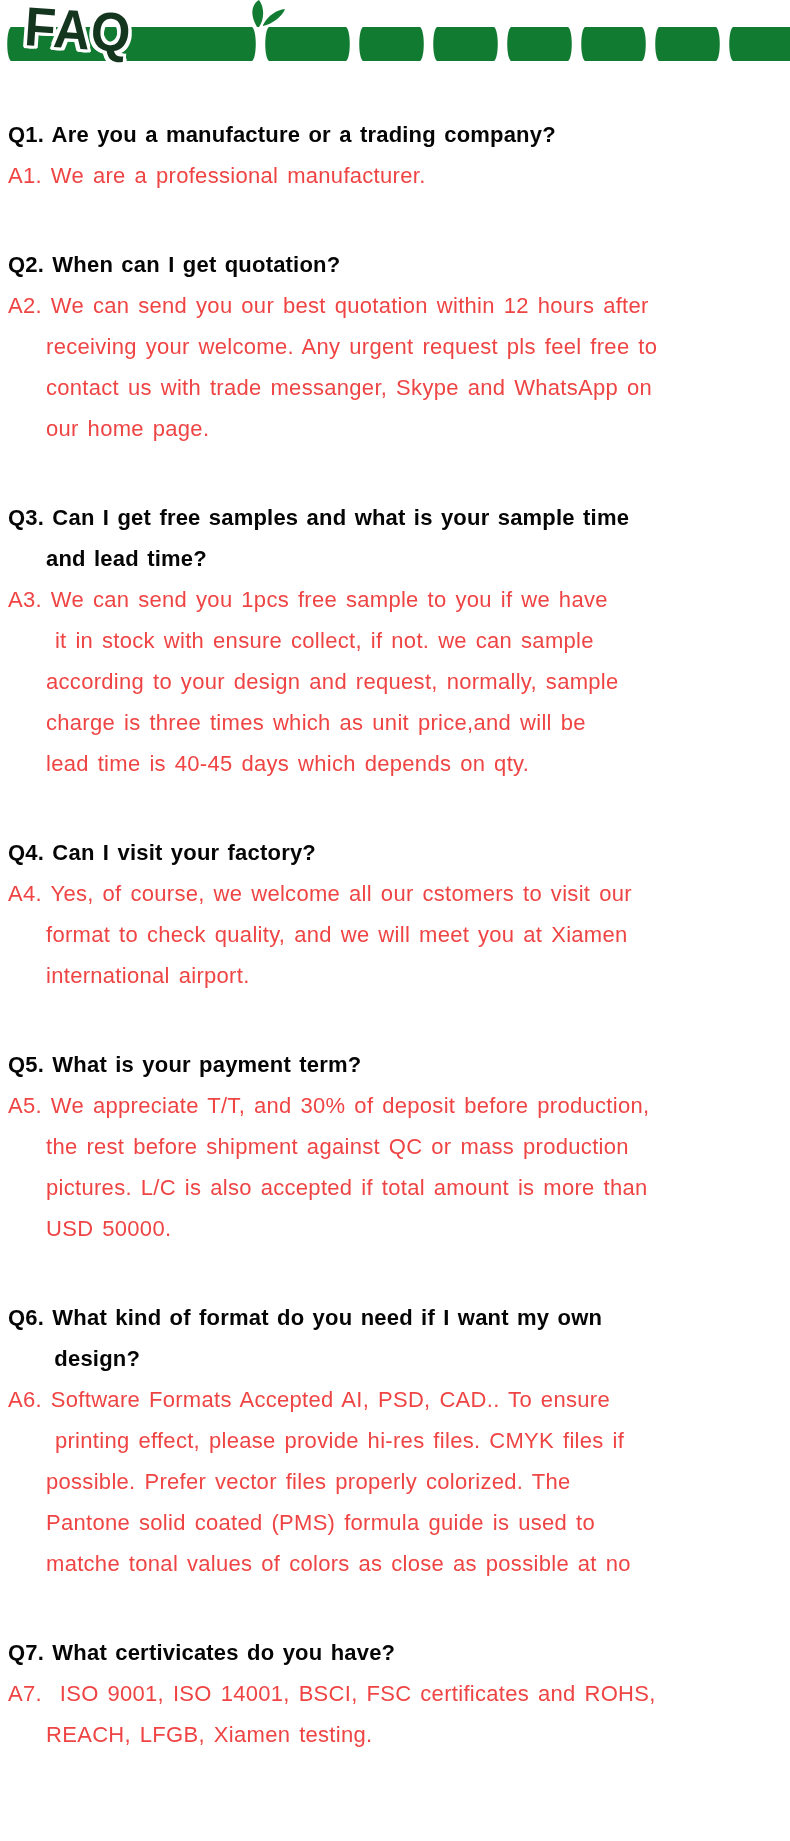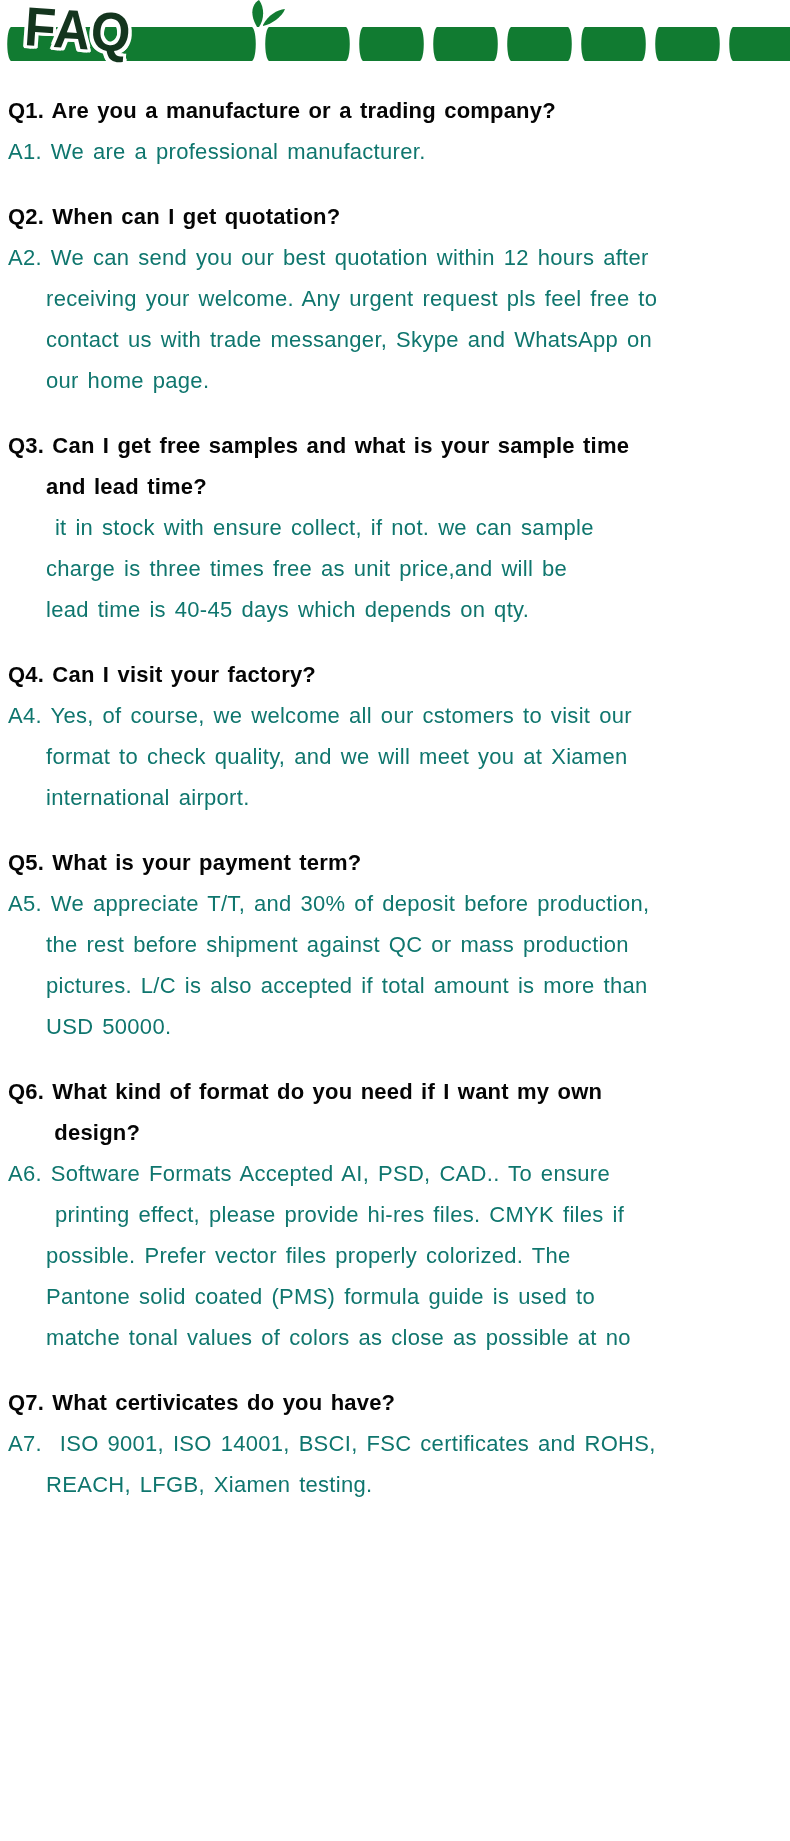--- a/index.html
+++ b/index.html
@@ -16,28 +16,28 @@
     transform: rotate(4deg) scaleX(0.92); transform-origin: left top;
     text-shadow:
       -3px -3px 0 #fff, 3px -3px 0 #fff, -3px 3px 0 #fff, 3px 3px 0 #fff,
       -3px 0 0 #fff, 3px 0 0 #fff, 0 -3px 0 #fff, 0 3px 0 #fff,
       -4px 2px 0 #fff, 4px 2px 0 #fff;
     z-index: 2;
   }
 
   
   .content { padding: 0 8px; }
-  .faq-item { margin-top: 24px; }
+  .faq-item { margin-top: 48px; }
   .line { display: block; white-space: pre; height: 41px; line-height: 41px; }
   .q .line {
     font-size: 22px; font-weight: bold; color: #050505;
     letter-spacing: 0.2px; word-spacing: 2px;
   }
   .a .line {
-    font-size: 22px; font-weight: normal; color: #0f766e;
+    font-size: 22px; font-weight: normal; color: #ef4444;
     letter-spacing: 0.3px; word-spacing: 2.5px;
   }
   .cont { padding-left: 38px; }
 </style>
 </head>
 <body>
 
 <div class="page">
 
   <div class="banner">
@@ -80,22 +80,24 @@
         <span class="line cont">our home page.</span>
       </div>
     </section>
 
     <section class="faq-item">
       <div class="q">
         <span class="line">Q3. Can I get free samples and what is your sample time</span>
         <span class="line cont">and lead time?</span>
       </div>
       <div class="a">
+        <span class="line">A3. We can send you 1pcs free sample to you if we have</span>
         <span class="line cont"> it in stock with ensure collect, if not. we can sample</span>
-        <span class="line cont">charge is three times free as unit price,and will be</span>
+        <span class="line cont">according to your design and request, normally, sample</span>
+        <span class="line cont">charge is three times which as unit price,and will be</span>
         <span class="line cont">lead time is 40-45 days which depends on qty.</span>
       </div>
     </section>
 
     <section class="faq-item">
       <div class="q">
         <span class="line">Q4. Can I visit your factory?</span>
       </div>
       <div class="a">
         <span class="line">A4. Yes, of course, we welcome all our cstomers to visit our</span>

